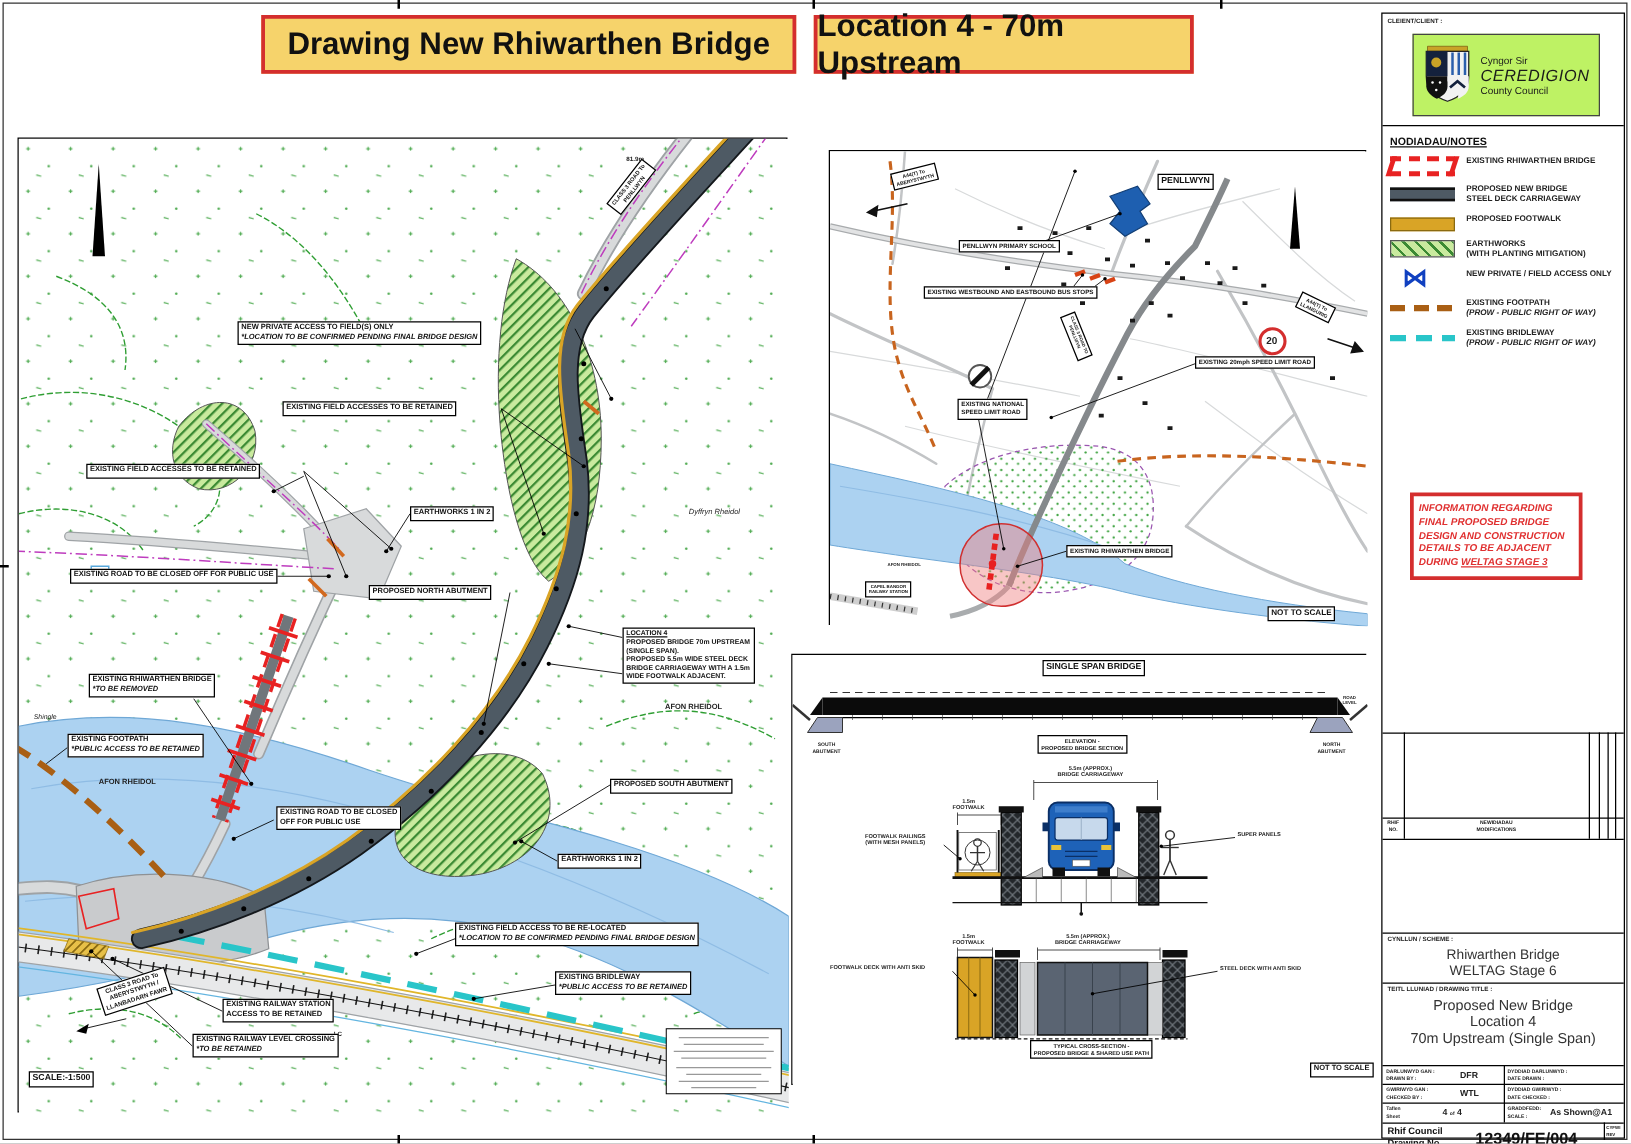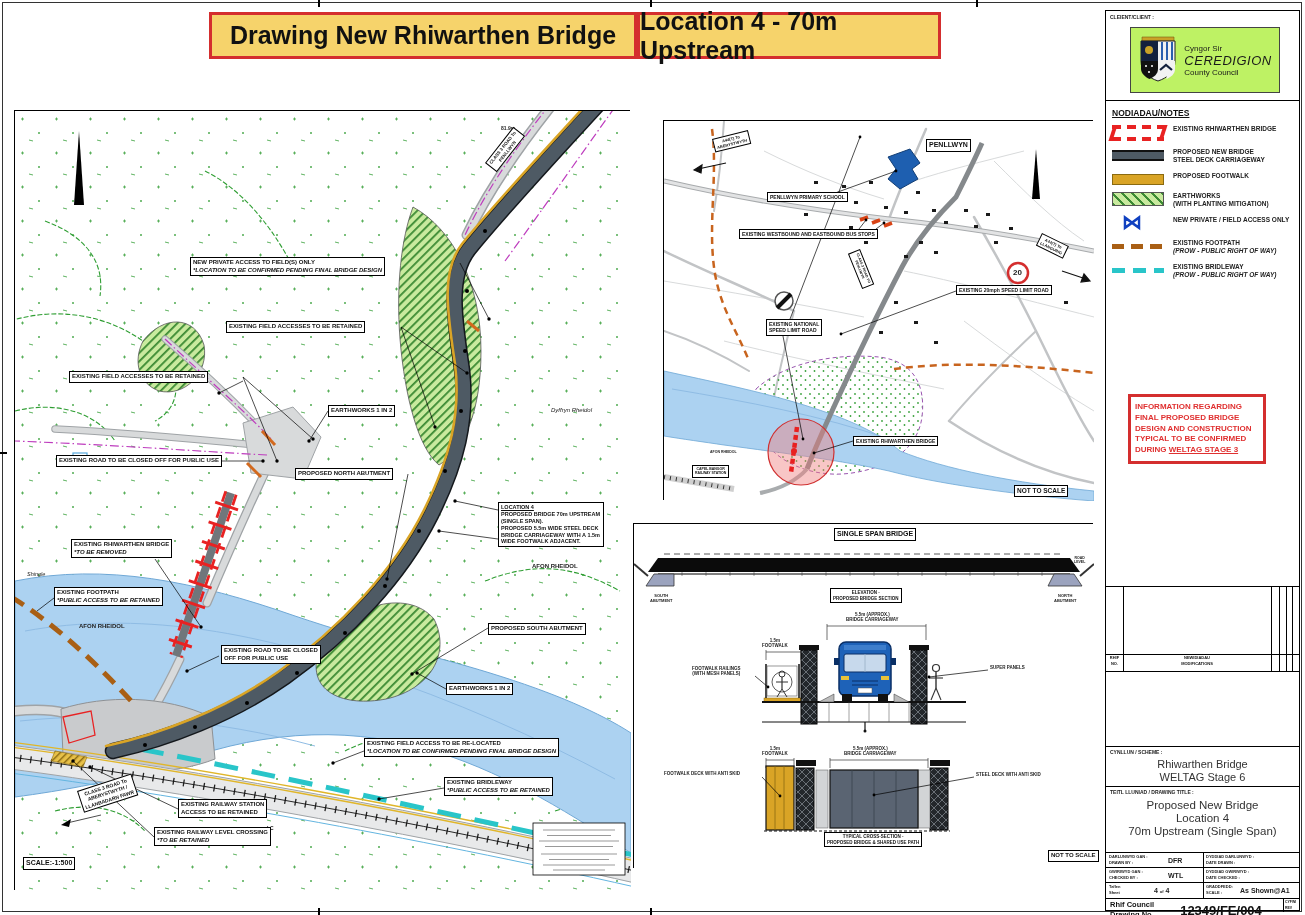--- a/index.html
+++ b/index.html
@@ -47,21 +47,21 @@
   .sw-bridge:before,.sw-bridge:after{content:"";position:absolute;top:0;bottom:0;width:4px;background:#E82222;transform:skewX(-18deg);}
   .sw-bridge:before{left:-1px}.sw-bridge:after{right:-1px}
   .sw-deck{height:11px;margin-top:2px;background:#4E5A64;border-top:2px solid #111;border-bottom:2px solid #111;}
   .sw-footwalk{height:11px;margin-top:2px;background:#D9A426;border:1px solid #8a6a10;}
   .sw-earthworks{height:14px;background:repeating-linear-gradient(45deg,#3B8A33 0 2px,#C9EA9E 2px 7px);border:1px solid #555;}
   .sw-bowtie{height:16px;}
   .sw-bowtie:before{content:"\22C8";position:absolute;left:10px;top:-6px;color:#1040C0;font-size:20px;font-weight:bold;}
   .sw-footpath{height:5px;margin-top:5px;background:repeating-linear-gradient(90deg,#A95F14 0 12px,transparent 12px 19px);}
   .sw-bridleway{height:5px;margin-top:5px;background:repeating-linear-gradient(90deg,#29C5C9 0 13px,transparent 13px 21px);}
   #info-box{position:absolute;left:22px;top:383px;width:124px;border:3px solid #D42E2E;padding:5px 4px;
-            font-size:8px;font-weight:bold;color:#E03030;line-height:1.35;}
+            font-size:8px;font-weight:bold;font-style:italic;color:#E03030;line-height:1.35;}
   #ygc{position:absolute;left:0;top:660px;width:100%;height:74px;display:flex;align-items:center;justify-content:center;}
   #ygc-bar{width:9px;height:30px;background:#C51724;margin-right:3px;}
   #ygc-text{font-size:34px;font-weight:800;letter-spacing:-2px;color:#0d0d0d;}
   .tb-center{position:absolute;left:0;width:100%;text-align:center;color:#333;}
   .meta-label{position:absolute;font-size:4px;font-weight:bold;color:#222;line-height:1.5;}
   .meta-val{position:absolute;font-size:7px;font-weight:bold;color:#222;}
 </style>
 </head>
 <body>
 
@@ -70,21 +70,21 @@
   <div class="tick" style="left:318px;top:0;width:2px;height:7px"></div>
   <div class="tick" style="left:650px;top:0;width:2px;height:7px"></div>
   <div class="tick" style="left:976px;top:0;width:2px;height:7px"></div>
   <div class="tick" style="left:318px;bottom:0;width:2px;height:7px"></div>
   <div class="tick" style="left:650px;bottom:0;width:2px;height:7px"></div>
   <div class="tick" style="left:0;top:452px;width:7px;height:2px"></div>
 
   <div class="banner" style="left:209px;width:428px">
     <span>Drawing New Rhiwarthen Bridge</span>
   </div>
-  <div class="banner" style="left:637px;width:304px">
+  <div class="banner" style="left:651px;width:304px">
     <span>Location 4 - 70m Upstream</span>
   </div>
 
   <div class="mapbox" style="left:14px;top:110px;width:616px;height:780px">
     <svg width="616" height="780" viewBox="0 0 616 780">
       <defs>
         <pattern id="veg" width="34" height="34" patternUnits="userSpaceOnUse">
           <path d="M6,8 h3 M7.5,6.5 v3" stroke="#3AA13C" stroke-width="0.9" fill="none"></path>
           <circle cx="24" cy="22" r="1" fill="#3AA13C"></circle>
           <path d="M14,29 l4,1" stroke="#3AA13C" stroke-width="0.9"></path>
@@ -799,21 +799,21 @@
           <div class="leg-txt">
             <div>EXISTING BRIDLEWAY</div>
             <div class="leg-sub it">(PROW - PUBLIC RIGHT OF WAY)</div>
           </div>
         </div>
       </div>
     <div id="info-box">
       <div>INFORMATION REGARDING</div>
       <div>FINAL PROPOSED BRIDGE</div>
       <div>DESIGN AND CONSTRUCTION</div>
-      <div>TYPICAL TO BE CONFIRMED</div>
+      <div>DETAILS TO BE ADJACENT</div>
       <div><span>DURING </span><span class="un">WELTAG STAGE 3</span></div>
     </div>
 
     <div class="hline" style="top:575px"></div>
     <div class="abs" style="left:0;top:575px;width:193px;height:85px">
       <div class="vline" style="left:17px"></div>
       <div class="vline" style="left:165px"></div>
         <div class="vline" style="left:173px"></div>
       <div class="vline" style="left:180px"></div>
         <div class="vline" style="left:186px"></div>

